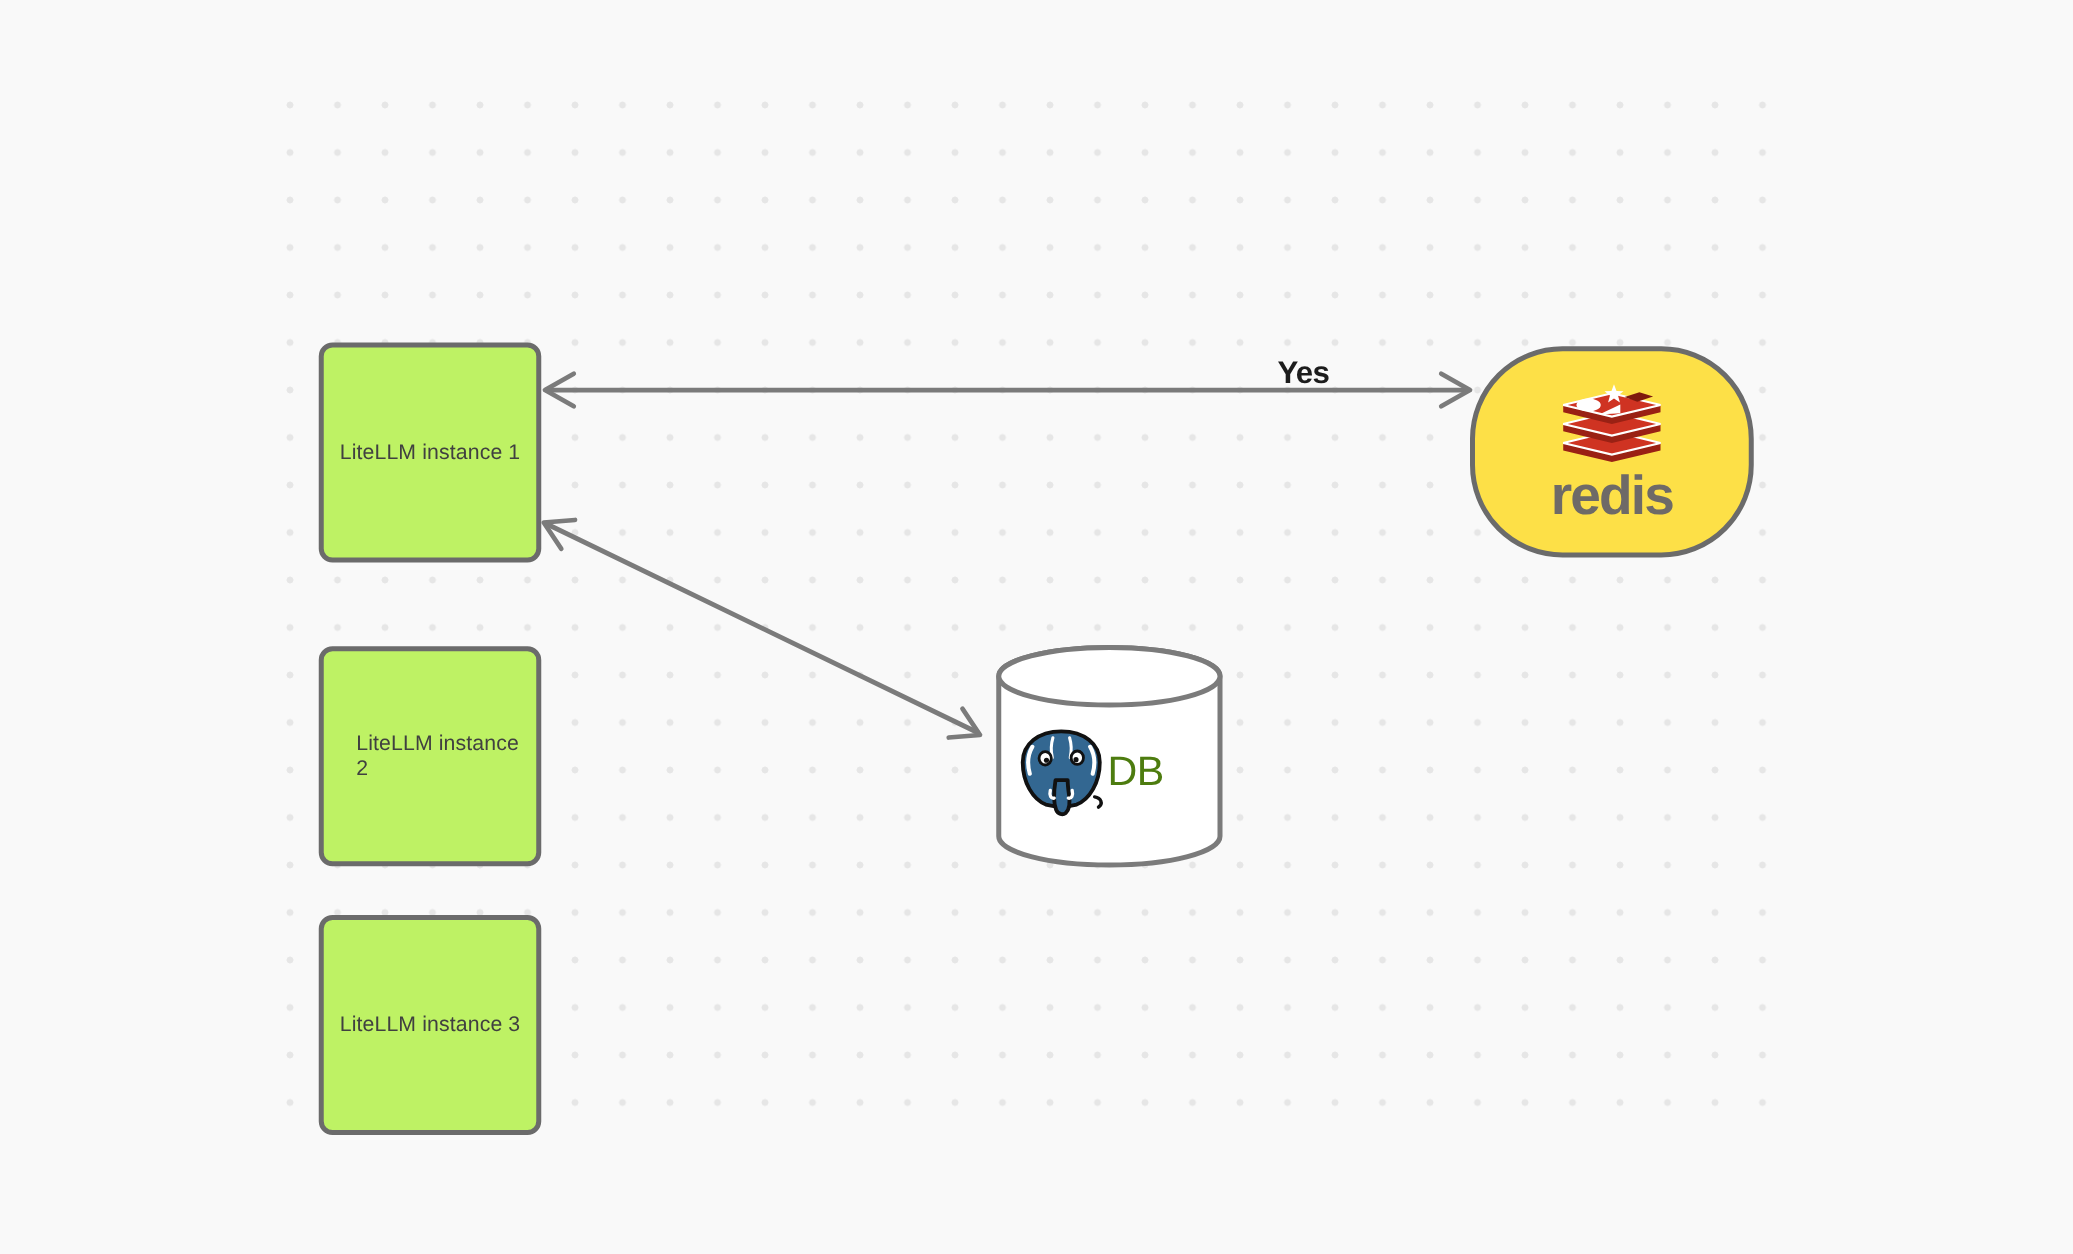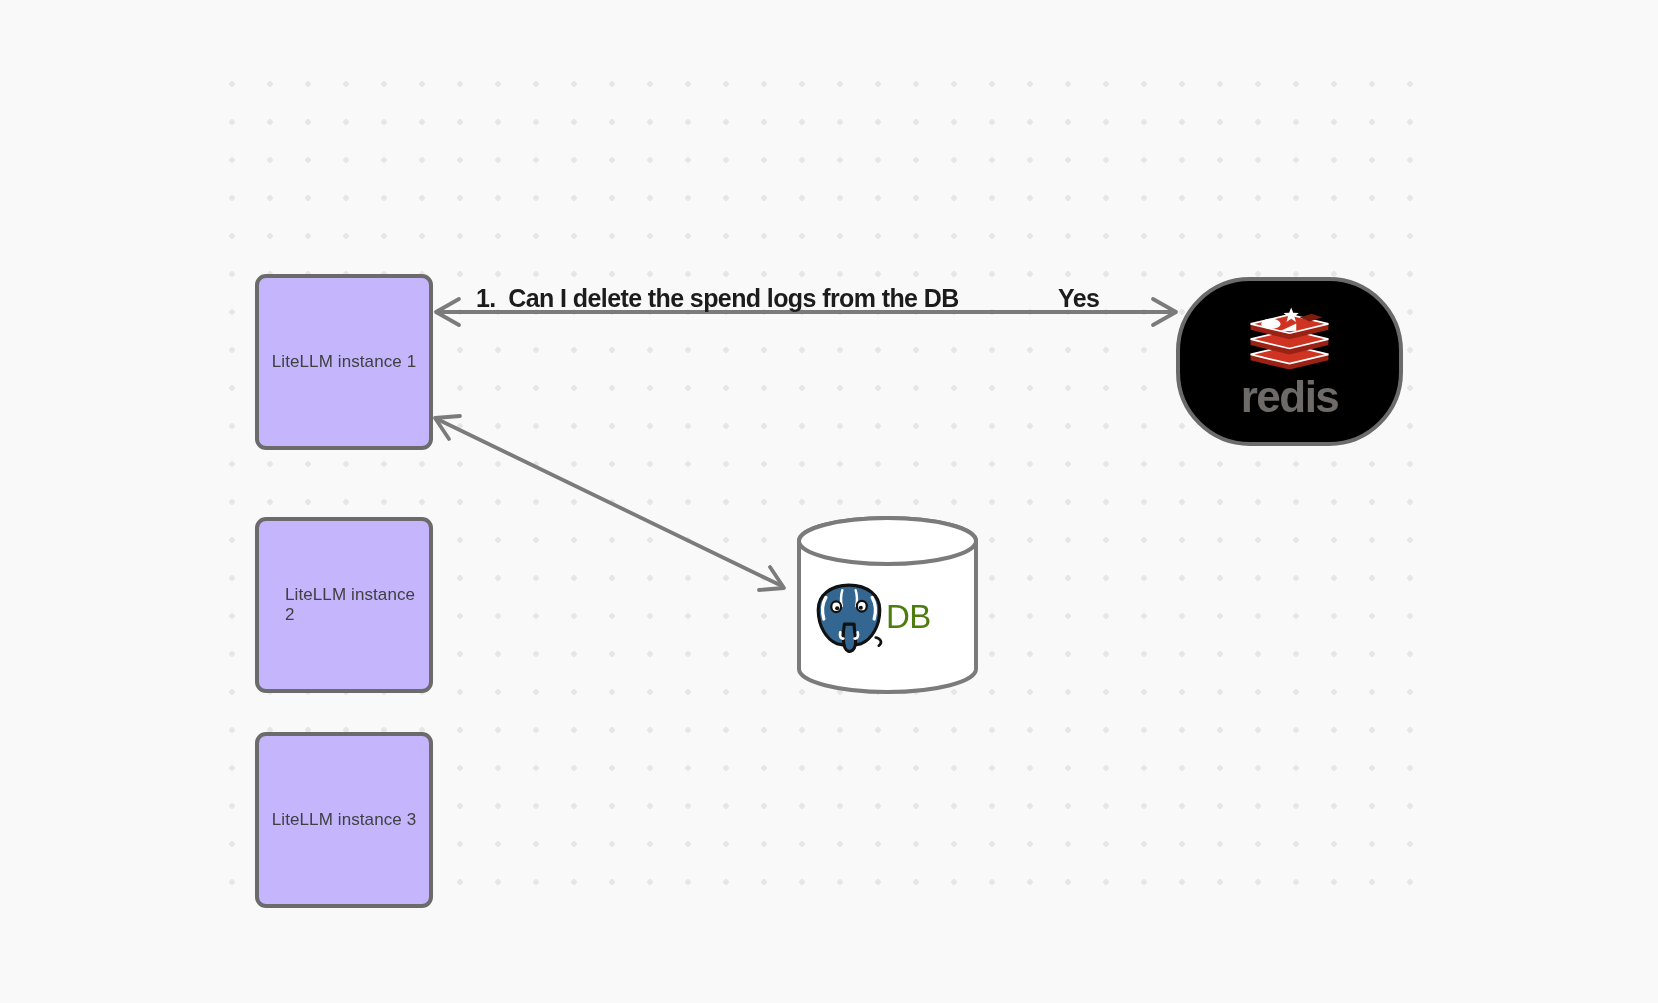--- a/index.html
+++ b/index.html
@@ -8,42 +8,42 @@
     background:#f9f9f9;font-family:"Liberation Sans",sans-serif;
   }
   .dot-grid{
     position:absolute;left:213px;top:65px;width:1216px;height:837px;
     background-image:radial-gradient(circle,#e6e6e6 2.5px,transparent 3px);
     background-size:38px 38px;
   }
   .overlay{position:absolute;left:0;top:0;width:1658px;height:1003px;}
   .inst-box{
     position:absolute;left:255px;width:178px;height:176px;box-sizing:border-box;
-    background:#c4b5fd;border:4px solid #6b6b6b;border-radius:11px;
+    background:#bef264;border:4px solid #6b6b6b;border-radius:11px;
     display:flex;align-items:center;justify-content:center;
   }
   .inst-box.b1{top:274px;}
   .inst-box.b2{top:517px;padding-left:26px;}
   .inst-box.b3{top:732px;}
   .inst-label{font-size:17px;color:#404040;letter-spacing:0.1px;}
   .redis-node{
     position:absolute;left:1176px;top:277px;width:227px;height:169px;box-sizing:border-box;
-    background:#000000;border:4px solid #6b6b6b;border-radius:74px;
+    background:#fde047;border:4px solid #6b6b6b;border-radius:74px;
     display:flex;flex-direction:column;align-items:center;justify-content:center;
   }
   .redis-word{
     font-size:44px;font-weight:700;color:#6e6a67;letter-spacing:-1.5px;
     line-height:0.85;margin-top:5px;
   }
   .ann{
     position:absolute;font-weight:700;font-size:25px;color:#1c1c1c;
     letter-spacing:-0.6px;white-space:pre;line-height:1;
   }
   .ann.a1{left:476px;top:286px;}
-  .ann.ayes{left:1022px;top:286px;margin-left:36px;}
+  .ann.ayes{left:1022px;top:286px;}
   .ann.a2{left:580px;top:461px;}
   .db-label{
     position:absolute;left:886px;top:604px;font-size:33px;font-weight:400;
     color:#4d7c0f;line-height:0.8;letter-spacing:-0.5px;
   }
   .elephant{position:absolute;left:813px;top:581px;}
 </style>
 </head>
 <body>
 
@@ -112,16 +112,15 @@
     <ellipse cx="22.5" cy="25" rx="4.8" ry="5.2" fill="#ffffff" stroke="#111111" stroke-width="2.2"></ellipse>
     <circle cx="23.5" cy="26.5" r="2" fill="#111111"></circle>
     <ellipse cx="47.5" cy="24.5" rx="4.8" ry="5.2" fill="#ffffff" stroke="#111111" stroke-width="2.2"></ellipse>
     <circle cx="46.5" cy="26" r="2" fill="#111111"></circle>
     <path d="M26.5 50 C25.5 54 27 56.5 29.5 56" stroke="#ffffff" stroke-width="2.6" fill="none" stroke-linecap="round"></path>
     <path d="M43.5 50 C44.5 54 43 56.5 40.5 56" stroke="#ffffff" stroke-width="2.6" fill="none" stroke-linecap="round"></path>
   </svg>
 
   <div class="db-label">DB</div>
 
-  <div class="ann a1">1.  Can I delete the spend logs from the DB</div>
   <div class="ann ayes">Yes</div>
 
 </div>
 
 </body></html>

